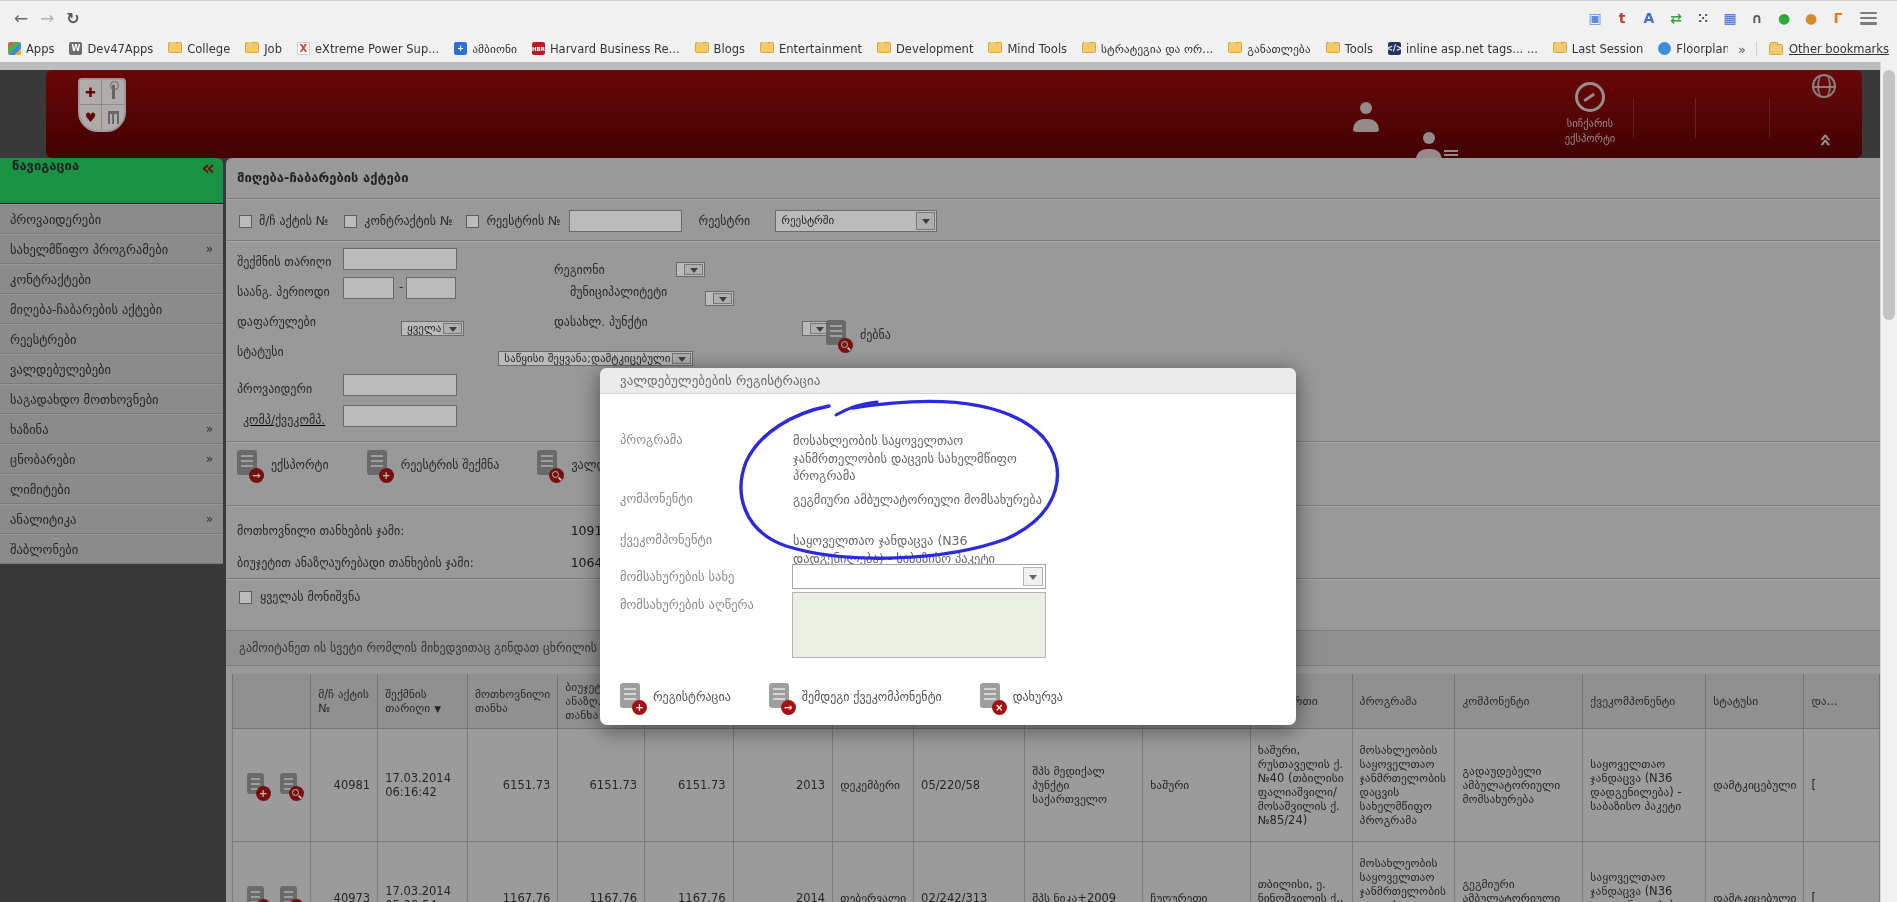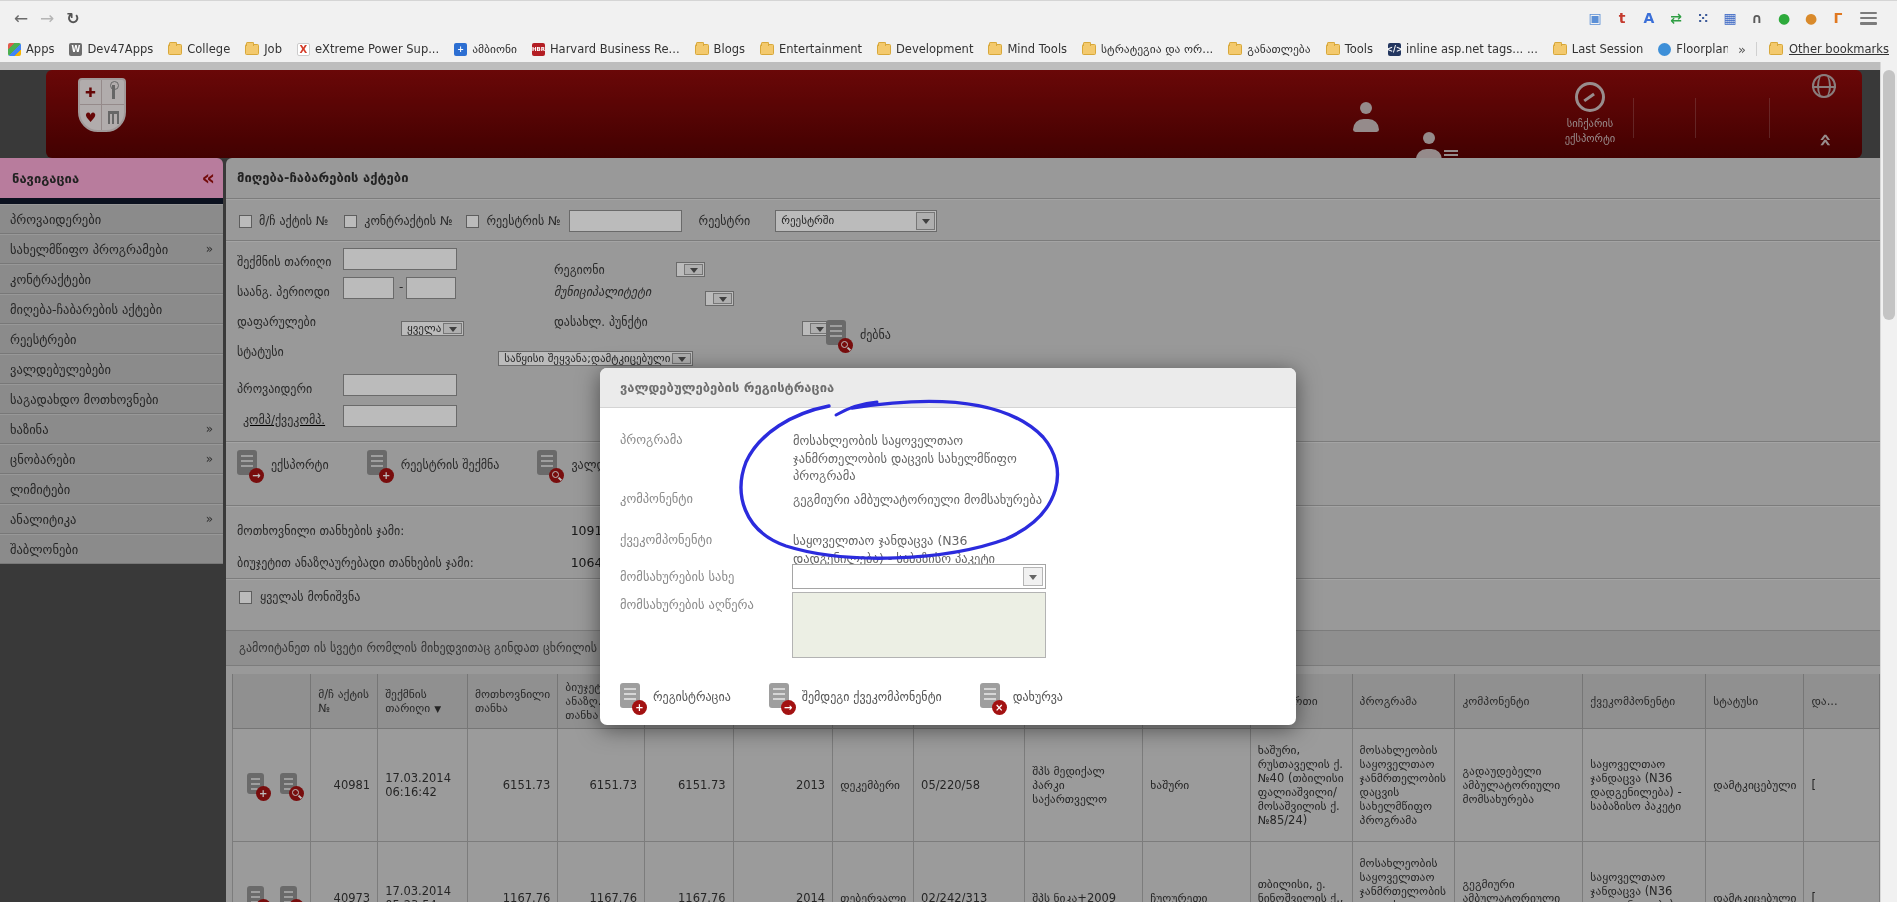--- a/index.html
+++ b/index.html
@@ -18,21 +18,21 @@
   .url-text { font-size:13px; color:#333; }
   .urlbar .spacer { flex:1; }
   .url-ico { color:#8a8a8a; font-size:14px; margin-left:10px; }
   .ext-row { position:absolute; right:20px; top:0; height:34px; display:flex; align-items:center; gap:9px; }
   .ext-ico { font-size:14px; width:18px; text-align:center; cursor:pointer; }
   .hamburger { width:17px; height:13px; display:flex; flex-direction:column; justify-content:space-between; cursor:pointer; margin-left:4px; }
   .hamburger span { height:2.5px; background:#7c7c7c; border-radius:1px; }
 
   .bookmarks { position:absolute; top:34px; left:0; right:0; height:28px; display:flex; align-items:center; padding:0 8px; font-size:11.5px; color:#333; }
   .bm-list { display:flex; align-items:center; gap:15px; white-space:nowrap; overflow:hidden; flex:1; }
-  .bm { display:flex; align-items:center; gap:5px; cursor:pointer; }
+  .bm { display:flex; align-items:flex-start; gap:5px; cursor:pointer; }
   .bm-label { color:#333; }
   .ico-folder { width:14px; height:11px; background:#f3c96d; border:1px solid #d8a83a; border-radius:1.5px; position:relative; display:inline-block; }
   .ico-folder::before { content:''; position:absolute; top:-3px; left:0; width:6px; height:3px; background:#f3c96d; border:1px solid #d8a83a; border-bottom:none; border-radius:1.5px 1.5px 0 0; }
   .ico-sq { width:13px; height:13px; border-radius:2px; color:#fff; font-size:8px; font-weight:bold; display:inline-flex; align-items:center; justify-content:center; }
   .ico-apps { background:linear-gradient(135deg,#e05b4b 25%, #4caf50 25% 50%, #4285f4 50% 75%, #f4b400 75%); }
   .ico-w { background:#6d6d6d; }
   .ico-x { background:#fff; color:#d43d2a; border:1px solid #ccc; font-size:10px; }
   .ico-blue { background:#2d6fd2; }
   .ico-hbr { background:#b31d23; font-size:5.5px; }
   .ico-book { background:#23365f; }
@@ -72,21 +72,21 @@
   .plist { position:absolute; right:-12px; bottom:0px; width:14px; height:14px; }
   .plist span { display:block; height:2px; background:#c9bcbc; margin-top:2px; }
   .parrow { position:absolute; left:-14px; bottom:6px; color:#c9bcbc; font-size:13px; font-weight:bold; }
   .globe { position:absolute; right:-2px; top:4px; width:24px; height:24px; border:2px solid #b9a9a9; border-radius:50%; cursor:pointer; }
   .globe::before { content:''; position:absolute; left:50%; top:-2px; bottom:-2px; width:10px; transform:translateX(-50%); border:2px solid #b9a9a9; border-radius:50%; border-top:none; border-bottom:none; }
   .globe::after { content:''; position:absolute; left:-2px; right:-2px; top:50%; height:2px; background:#b9a9a9; }
   .chev-up { position:absolute; right:2px; top:58px; color:#cdbfbf; font-size:22px; font-weight:bold; transform:rotate(90deg); letter-spacing:-2px; cursor:pointer; line-height:1; }
 
   
   .sidebar { position:absolute; top:96px; left:0; width:223px; }
-  .nav-head { height:46px; background:#f9a8d4; border-radius:0 6px 0 0; border-bottom:6px solid #0f172a; display:flex; align-items:center; justify-content:space-between; padding:0 8px 0 12px; }
+  .nav-head { height:46px; background:#22c55e; border-radius:0 6px 0 0; border-bottom:1px solid #0f172a; display:flex; justify-content:space-between; padding:0 8px 0 12px; }
   .nav-title { font-size:13px; font-weight:bold; color:#2e2e2e; }
   .nav-collapse { color:#9b0f0f; font-size:21px; font-weight:bold; cursor:pointer; line-height:1; }
   .side-item { height:30px; background:#bcbcbc; border-bottom:1px solid #a3a3a3; border-top:1px solid #cdcdcd; display:flex; align-items:center; justify-content:space-between; padding:0 10px; font-size:12.5px; color:#333; cursor:pointer; }
   .side-item .sub { color:#444; font-size:12px; }
 
   
   .content { position:absolute; top:96px; left:226px; width:1654px; height:744px; background:#cfcfcf; border-radius:6px 0 0 0; overflow:hidden; }
   .pg-title { position:absolute; left:11px; top:12px; font-size:13px; font-weight:bold; color:#2e2e2e; }
   .hline { position:absolute; left:0; right:0; height:1px; background:#a8a8a8; box-shadow:0 1px 0 #dedede; }
   .flabel { font-size:12px; color:#3a3a3a; }
@@ -118,21 +118,21 @@
   table.grid { border-collapse:collapse; table-layout:fixed; }
   .grid th { background:#c3c3c3; border:1px solid #9f9f9f; border-top:none; font-size:11.5px; font-weight:normal; color:#3a3a3a; text-align:left; padding:6px 7px; height:46px; vertical-align:middle; cursor:pointer; }
   .grid td { background:#d2d2d2; border:1px solid #a8a8a8; font-size:11.5px; color:#333; padding:5px 7px; vertical-align:middle; height:113px; overflow:hidden; }
   .grid .num { text-align:right; }
   .grid .sort { font-size:9px; color:#333; margin-left:4px; }
   .rowicons { display:flex; gap:16px; align-items:center; justify-content:center; }
 
   
   .dim { position:absolute; inset:0; background:rgba(0,0,0,0.26); z-index:40; }
   .modal { position:absolute; left:600px; top:306px; width:696px; height:357px; background:#fff; border-radius:7px; box-shadow:0 4px 22px rgba(0,0,0,0.5); z-index:50; }
-  .modal-head { height:40px; background:#ebebeb; border-bottom:1px solid #d4d4d4; border-radius:7px 7px 0 0; display:flex; align-items:center; padding-left:20px; font-size:13px; color:#6e6e6e;font-weight:bold; }
+  .modal-head { height:26px; background:#ebebeb; border-bottom:1px solid #d4d4d4; border-radius:7px 7px 0 0; display:flex; align-items:center; padding-left:20px; font-size:13px; color:#6e6e6e; }
   .m-label { position:absolute; left:20px; font-size:12.5px; color:#8a8a8a; }
   .m-val { position:absolute; left:193px; width:258px; font-size:12.5px; color:#666; line-height:17.5px; }
   .m-dd { position:absolute; left:192px; top:196px; width:254px; height:25px; background:#fff; border:1px solid #a5a5a5; }
   .m-dd .arr { position:absolute; right:2px; top:2px; bottom:2px; width:20px; background:#f1f1f1; border:1px solid #b5b5b5; display:flex; align-items:center; justify-content:center; }
   .m-dd .arr::after { content:''; border:4px solid transparent; border-top:5px solid #666; margin-top:5px; }
   .m-ta { position:absolute; left:192px; top:224px; width:254px; height:66px; background:#ecefe4; border:1px solid #b3b3b3; }
   .m-btns { position:absolute; left:20px; top:315px; display:flex; gap:38px; }
   .m-btn { display:flex; align-items:center; gap:13px; cursor:pointer; background:none; border:none; }
   .m-btn .doc { background:#9e9e9e; }
   .m-btn-label { font-size:12px; color:#555; }
@@ -360,21 +360,21 @@
     </div>
     <span class="inp abs" style="left:117px; top:90px; width:114px;"></span>
     <div class="abs" style="left:328px; top:101px;"><span class="flabel">რეგიონი</span></div>
     <span class="dd abs" style="left:450px; top:90px; width:124px;"><span class="arr"></span></span>
 
     
     <div class="abs" style="left:11px; top:123px;"><span class="flabel">საანგ. პერიოდი</span></div>
     <span class="inp abs" style="left:117px; top:119px; width:51px;"></span>
     <span class="abs flabel" style="left:173px; top:122px;">-</span>
     <span class="inp abs" style="left:180px; top:119px; width:50px;"></span>
-    <div class="abs" style="left:328px; top:123px;font-style:italic;"><span class="flabel">მუნიციპალიტეტი</span></div>
+    <div class="abs" style="left:344px; top:123px;"><span class="flabel">მუნიციპალიტეტი</span></div>
     <span class="dd abs" style="left:450px; top:119px; width:124px;"><span class="arr"></span></span>
 
     
     <div class="abs" style="left:11px; top:153px;"><span class="flabel">დაფარულები</span></div>
     <span class="dd abs" style="left:117px; top:149px; width:113px;"><span>ყველა</span><span class="arr"></span></span>
     <div class="abs" style="left:328px; top:153px;"><span class="flabel">დასახლ. პუნქტი</span></div>
     <span class="dd abs" style="left:450px; top:149px; width:124px;"><span class="arr"></span></span>
 
     
     <div class="abs act-btn" style="left:600px; top:162px;">
@@ -492,21 +492,21 @@
                 </div>
               </td>
               <td class="num">40981</td>
               <td>17.03.2014 06:16:42</td>
               <td class="num">6151.73</td>
               <td class="num">6151.73</td>
               <td class="num">6151.73</td>
               <td class="num">2013</td>
               <td>დეკემბერი</td>
               <td>05/220/58</td>
-              <td>შპს მედიქალ პარკი საქართველო</td>
+              <td>შპს მედიქალ პუნქტი საქართველო</td>
               <td>ხაშური</td>
               <td>ხაშური, რუსთაველის ქ. №40 (თბილისი ფალიაშვილი/ მოსაშვილის ქ. №85/24)</td>
               <td>მოსახლეობის საყოველთაო ჯანმრთელობის დაცვის სახელმწიფო პროგრამა</td>
               <td>გადაუდებელი ამბულატორიული მომსახურება</td>
               <td>საყოველთაო ჯანდაცვა (N36 დადგენილება) - საბაზისო პაკეტი</td>
               <td>დამტკიცებული</td>
               <td>[</td>
             </tr>
             <tr>
               <td>

